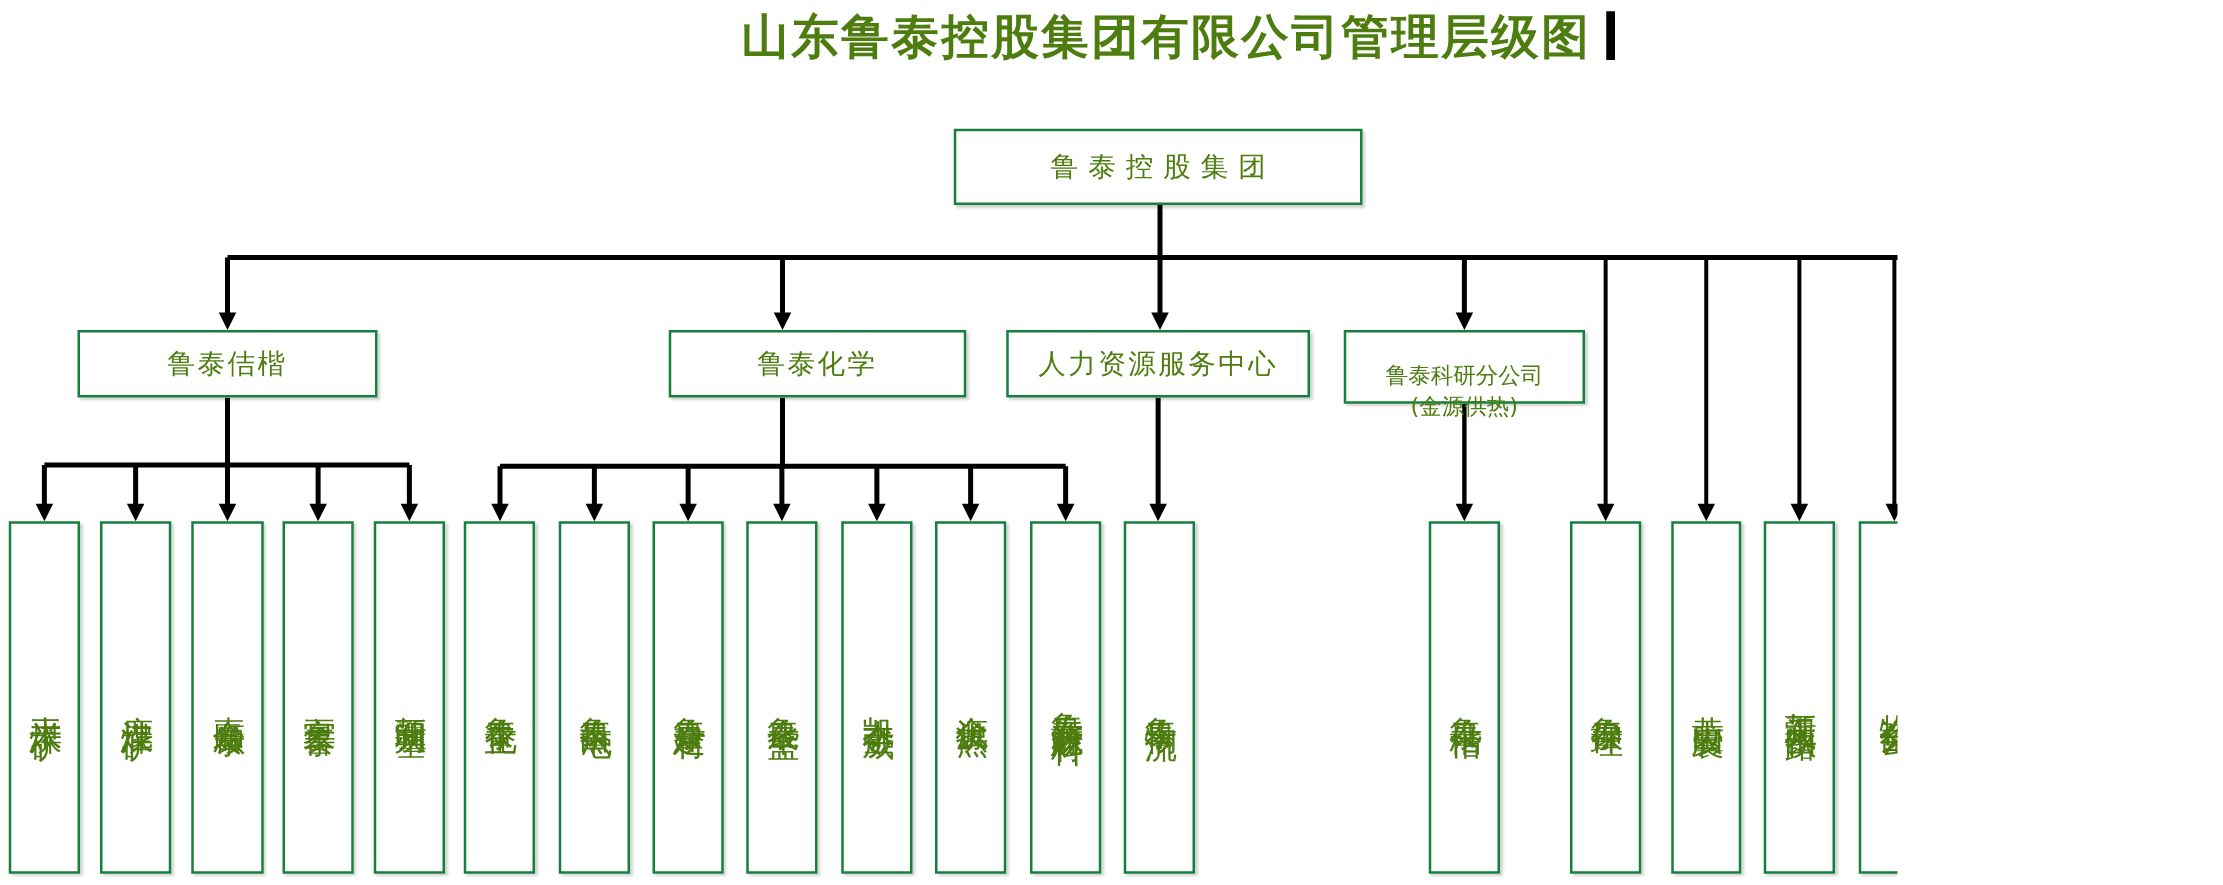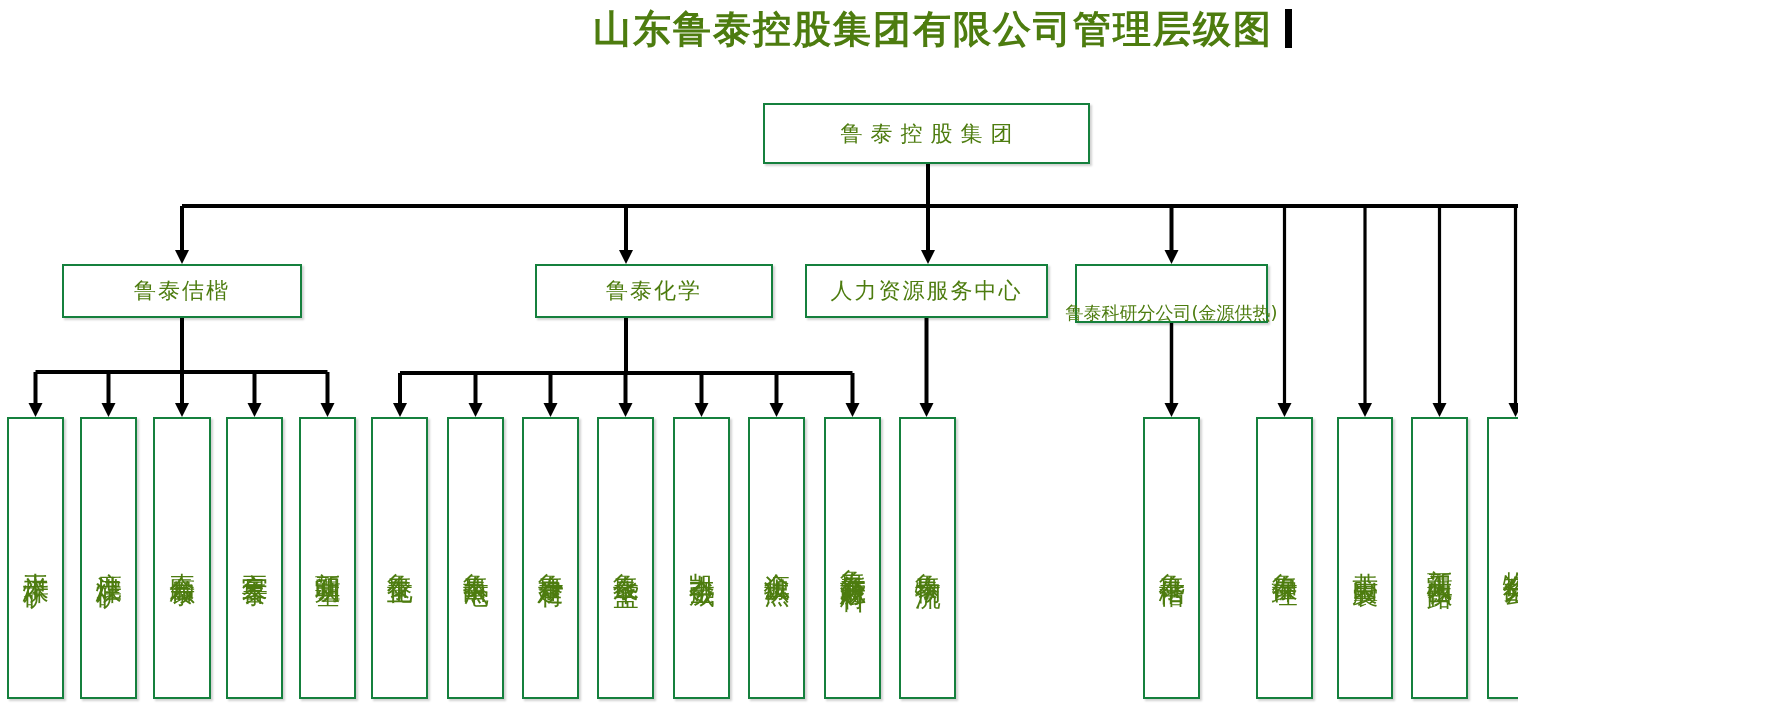--- a/index.html
+++ b/index.html
@@ -8,21 +8,21 @@
   .title{position:absolute;left:586px;top:6px;width:694px;height:46px;
          text-align:center;font-family:"DejaVu Serif","Liberation Serif",serif;
          font-weight:bold;font-size:38px;line-height:46px;letter-spacing:2px;white-space:nowrap;}
   .cursor{position:absolute;left:1285px;top:9px;width:7px;height:39px;background:#000;}
   svg.wires{position:absolute;left:0;top:0;pointer-events:none;}
   .box{position:absolute;background:#ffffff;border:2px solid #15803d;box-sizing:border-box;
        display:flex;align-items:center;justify-content:center;
        box-shadow:2px 2px 2px rgba(0,0,0,0.18);}
   .rootlabel{font-size:22px;letter-spacing:8px;padding-left:8px;white-space:nowrap;}
   .hlabel{font-size:22px;letter-spacing:2px;white-space:nowrap;}
-  .stack{display:flex;flex-direction:row;align-items:center;justify-content:center;
+  .stack{display:flex;flex-direction:column;align-items:center;justify-content:center;
          font-size:18px;line-height:1.35;white-space:nowrap;margin-top:40px;}
   .vlabel{writing-mode:vertical-rl;text-orientation:upright;
           font-size:26px;letter-spacing:3px;line-height:1.05;white-space:nowrap;}
 </style>
 </head>
 <body>
 
 <div id="canvas">
 
   <div class="title">山东鲁泰控股集团有限公司管理层级图</div>

